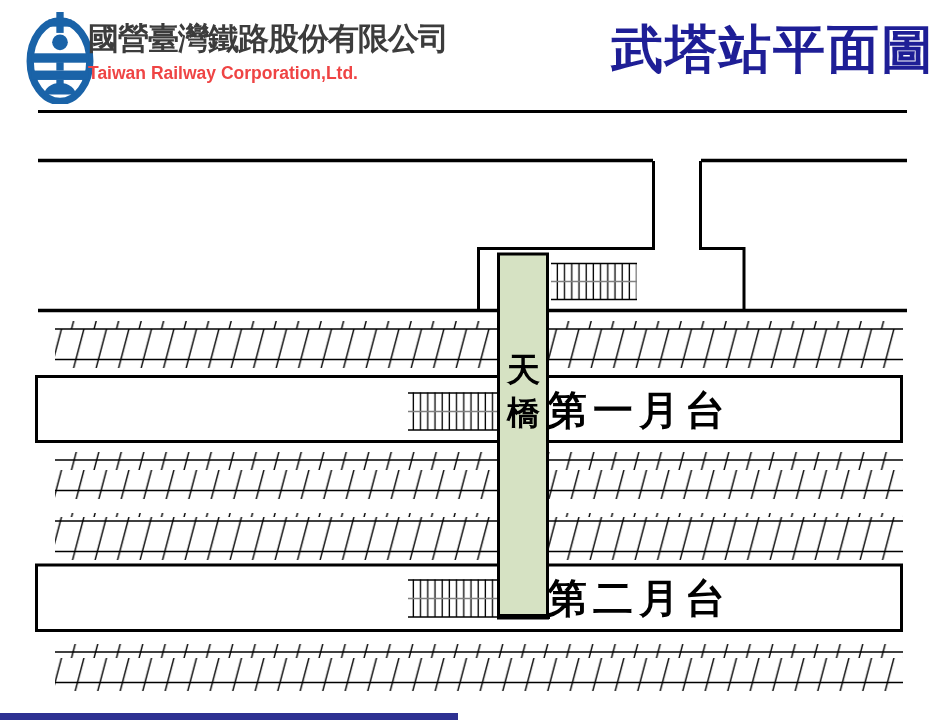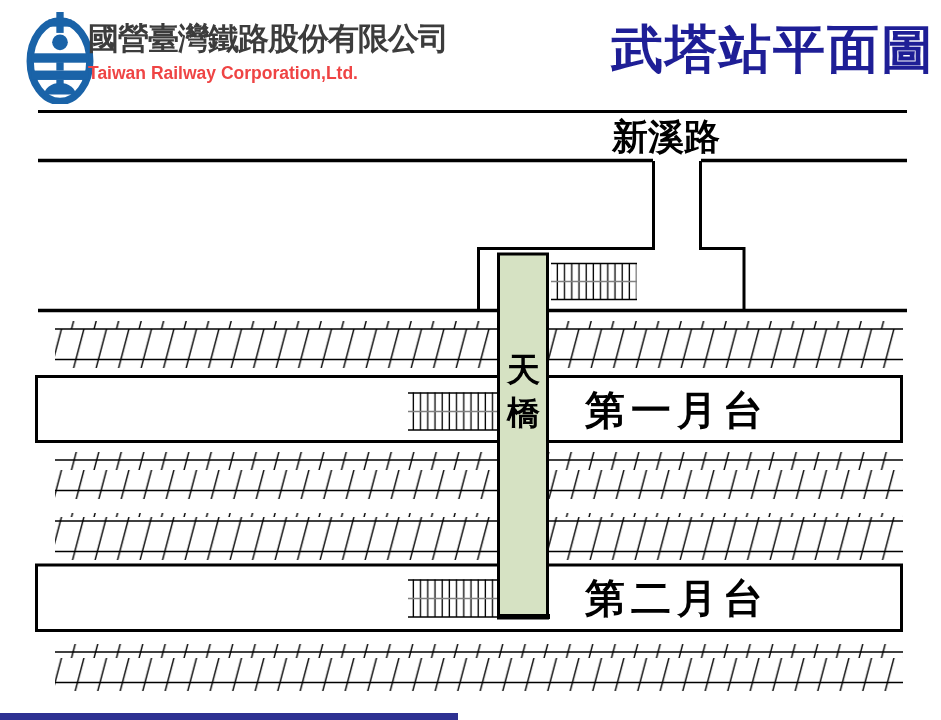--- a/index.html
+++ b/index.html
@@ -22,21 +22,21 @@
     color:#1e1e96;line-height:1.15;white-space:nowrap;
   }
   
   .plan-svg{left:0;top:0;width:941px;height:720px;}
   
   .road-label{
     left:596px;top:116px;width:140px;text-align:center;
     font-size:36px;font-weight:700;color:#000;line-height:42px;white-space:nowrap;
   }
   .platform-label{
-    width:260px;text-align:center;font-size:40px;font-weight:600;color:#000;
+    width:260px;text-align:left;font-size:40px;font-weight:600;color:#000;
     letter-spacing:6px;line-height:44px;white-space:nowrap;
   }
   .p1-label{left:547px;top:388px;}
   .p2-label{left:547px;top:576px;}
   .bridge-label{
     left:497px;top:348px;width:53px;
     font-size:33px;font-weight:700;color:#000;line-height:43px;
     text-align:center;word-break:break-all;
   }
   .bridge-label .stack{width:1em;margin:0 auto;}
@@ -151,21 +151,20 @@
       <line x1="408" y1="598.5" x2="497" y2="598.5" stroke="#808080" stroke-width="1.5"></line>
       <line x1="408" y1="617" x2="497" y2="617" stroke="#000" stroke-width="1.5"></line>
     </g>
 
     <g>
       <rect x="498.5" y="254" width="49" height="364" fill="#d6e2c3" stroke="#000" stroke-width="3"></rect>
       <line x1="497" y1="616.5" x2="550" y2="616.5" stroke="#000" stroke-width="5"></line>
     </g>
   </svg>
 
-  <div class="abs road-label">新溪路</div>
 
   <div class="abs bridge-label">
     <div class="stack">天橋</div>
   </div>
 
   <div class="abs platform-label p1-label">第一月台</div>
   <div class="abs platform-label p2-label">第二月台</div>
 
   <div class="abs bottom-bar"></div>
 

